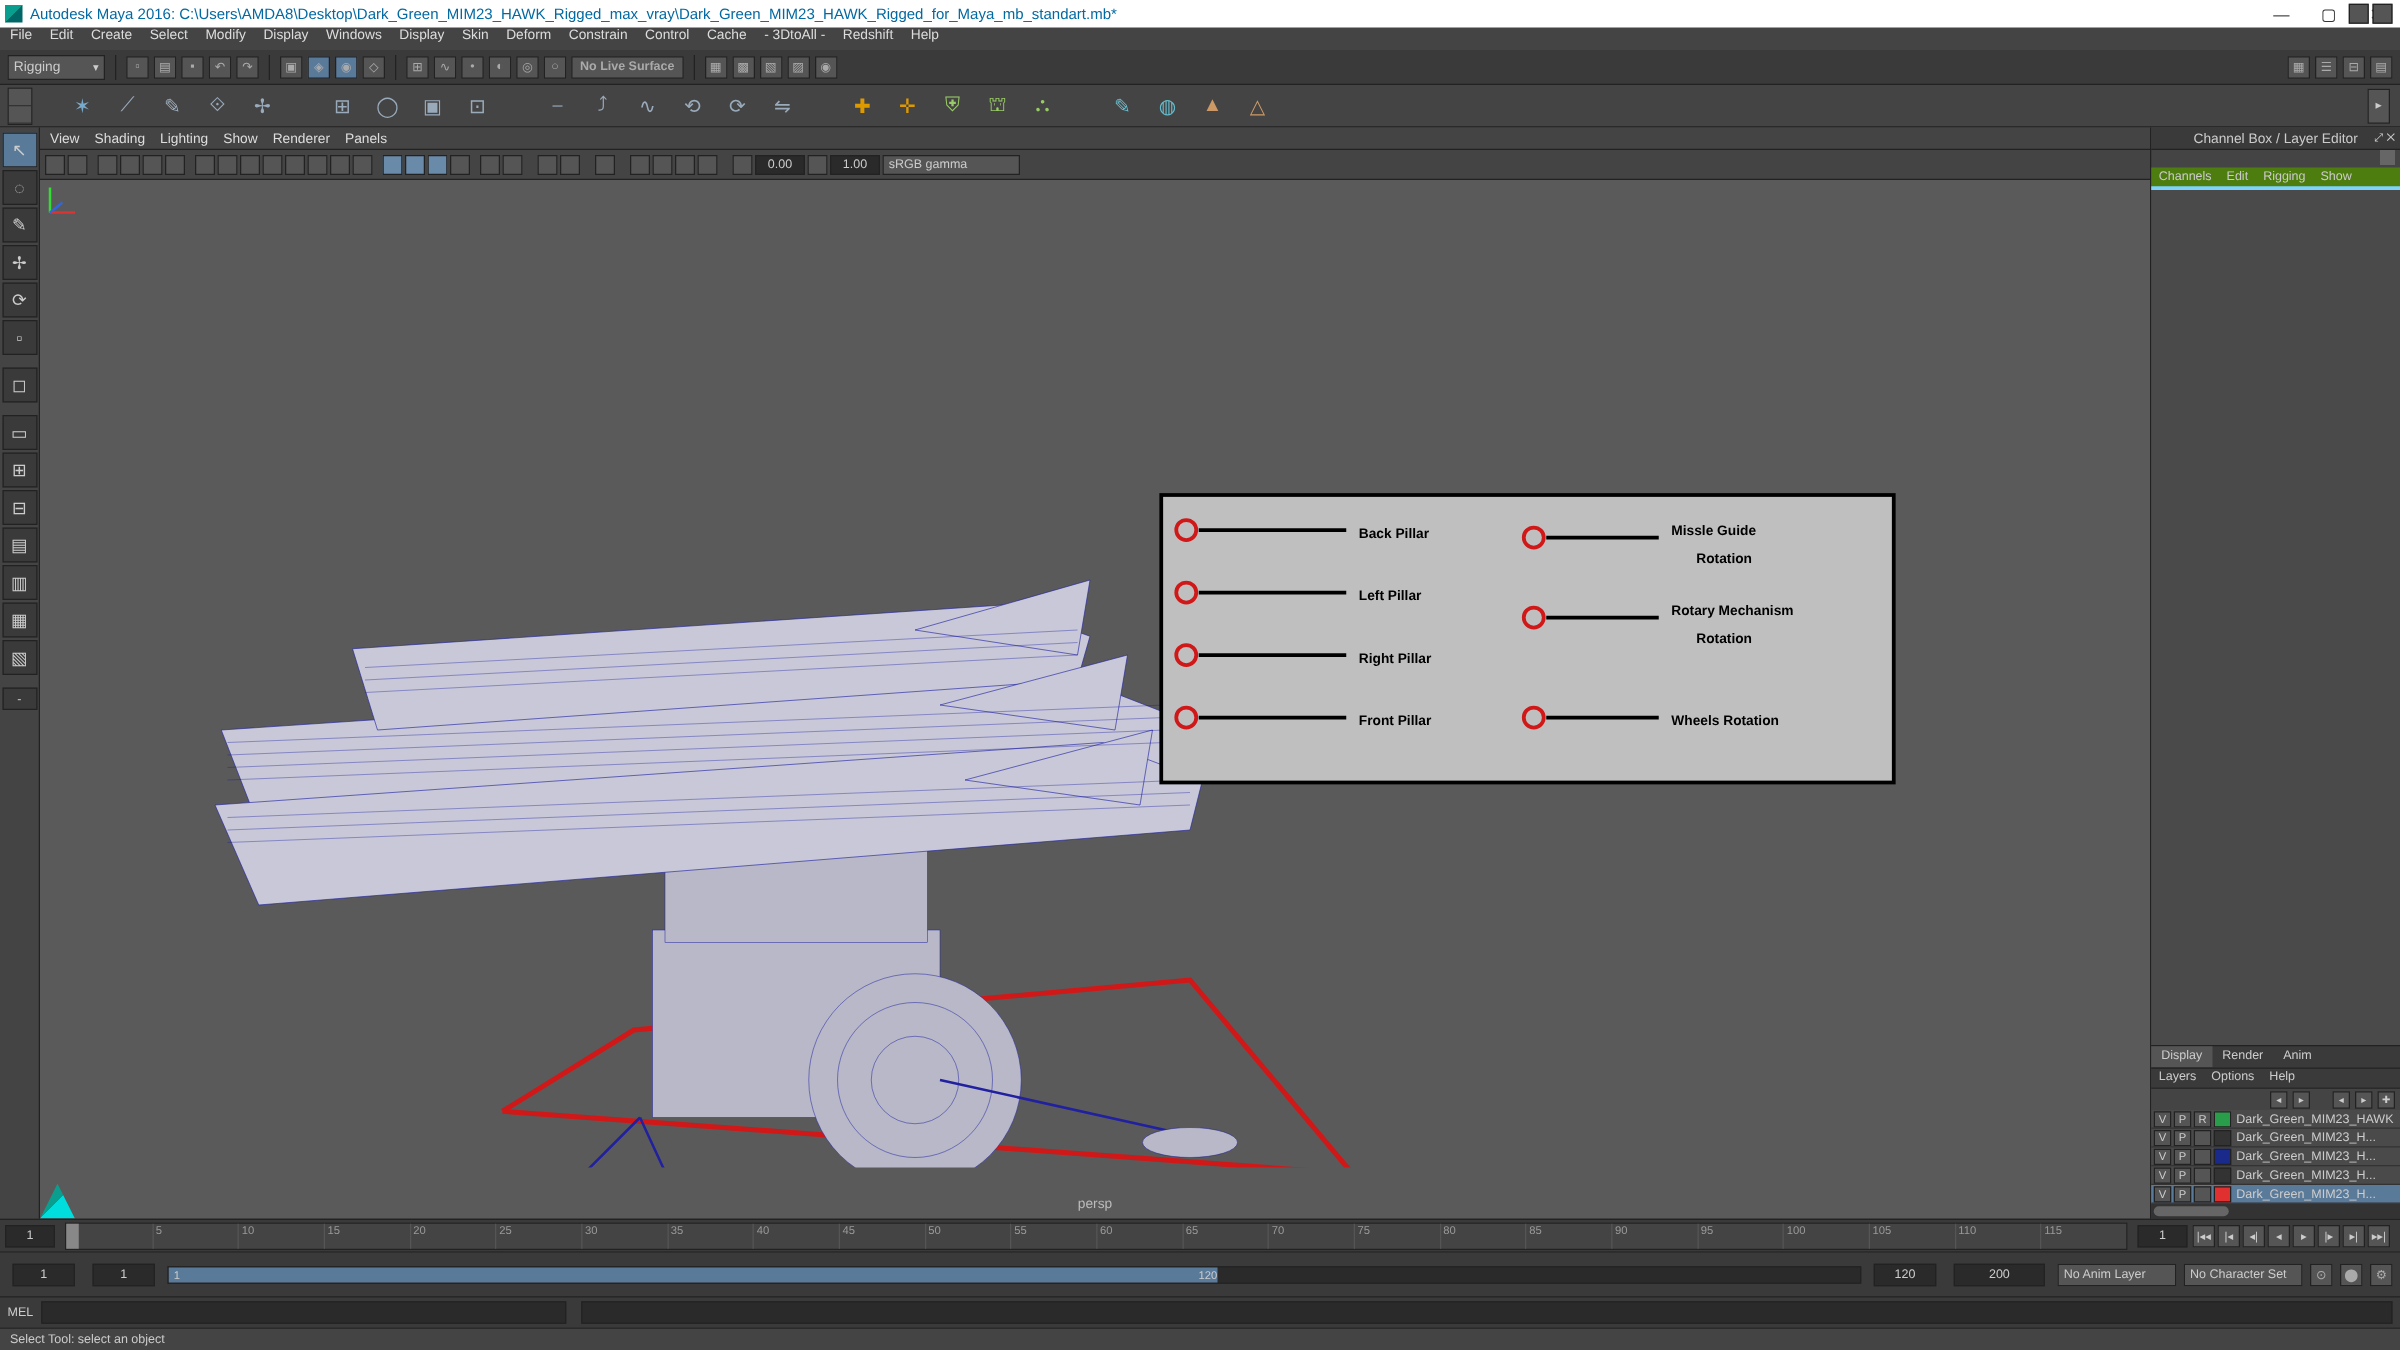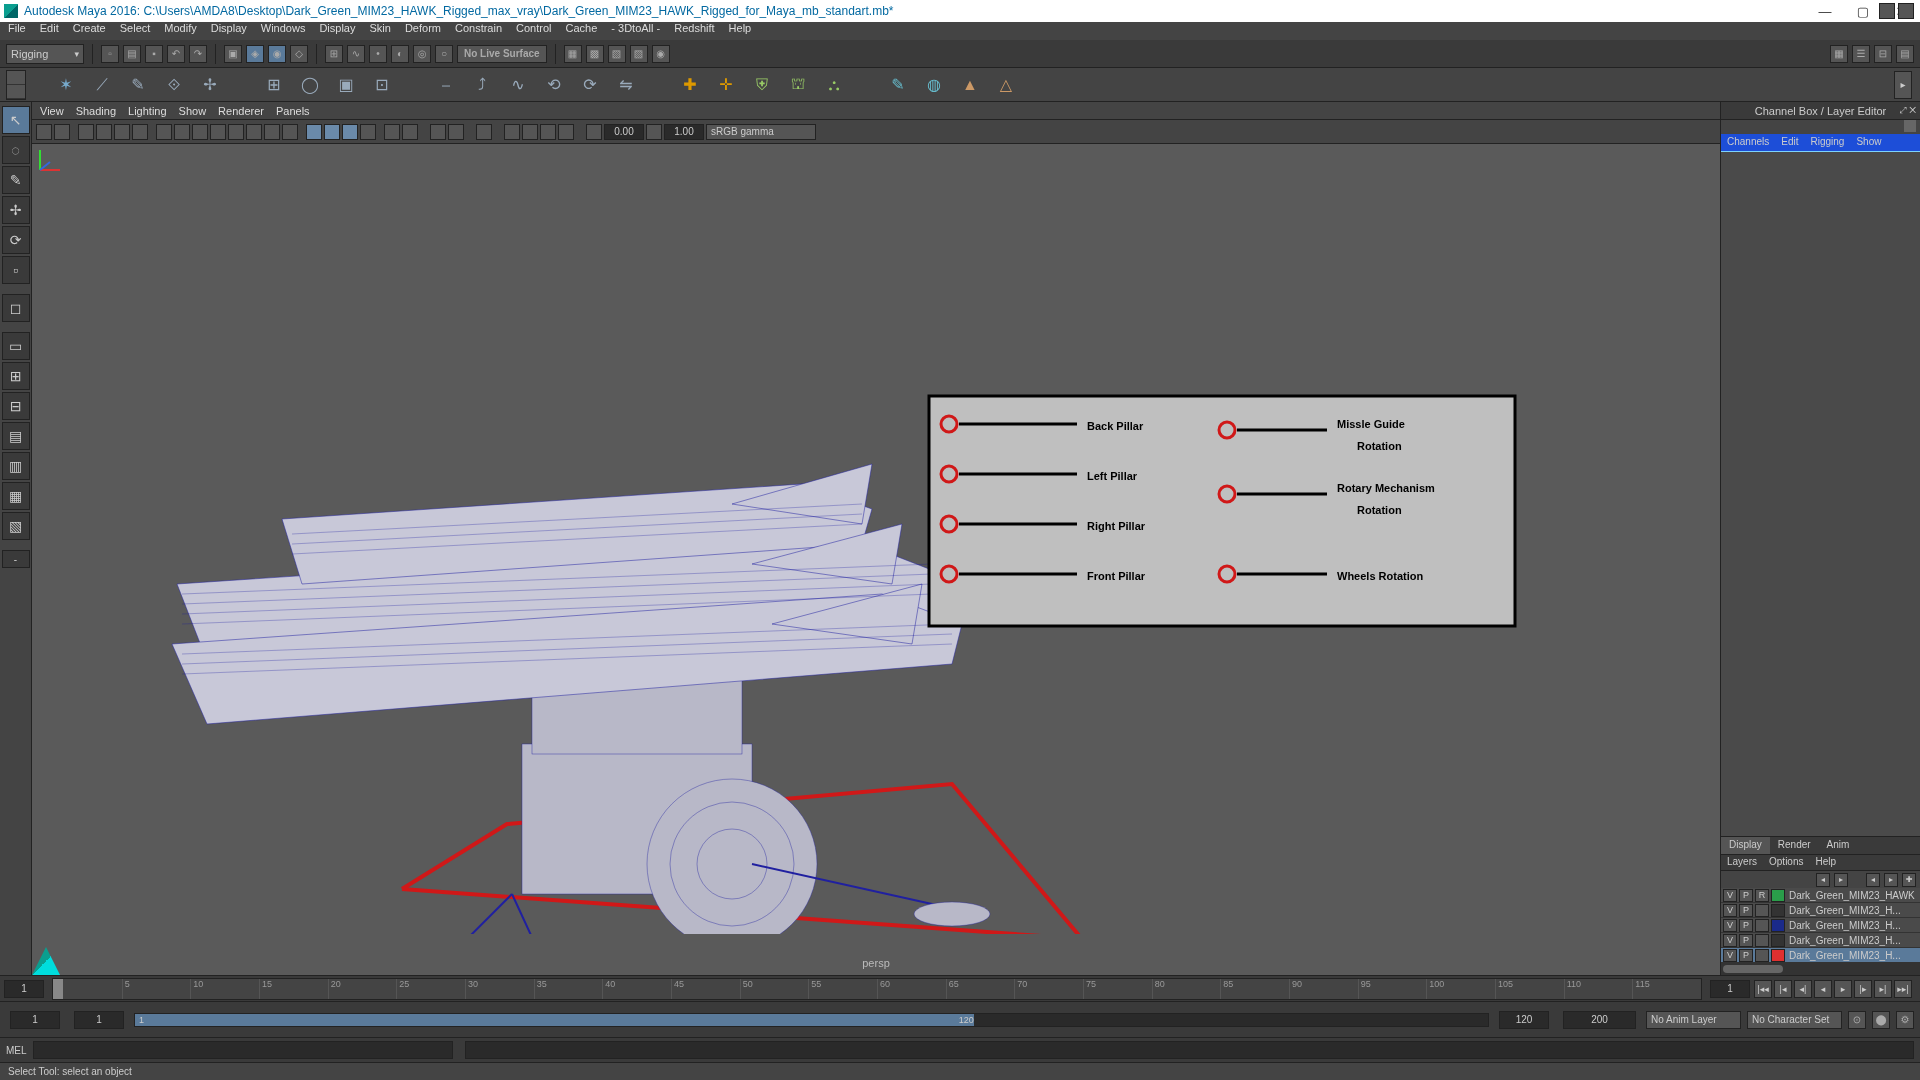--- a/index.html
+++ b/index.html
@@ -36,21 +36,21 @@
 .numin { width:40px; height:16px; background:#2a2a2a; border:1px solid #222; color:#ccc; font-size:10px; text-align:center; line-height:14px; }
 .gammacombo { width:110px; height:16px; background:#555; border:1px solid #222; font-size:10px; color:#ccc; padding:0 4px; line-height:14px;}
 .viewport { flex:1; background:#5a5a5a; position:relative; overflow:hidden; }
 .viewport svg { position:absolute; left:0; top:0; }
 .camlabel { position:absolute; left:50%; bottom:6px; transform:translateX(-50%); color:#bbb; font-size:11px; }
 .axis { position:absolute; left:12px; bottom:10px; width:30px; height:30px; }
 .mayalogo { position:absolute; left:0; bottom:0; width:28px; height:28px; background:linear-gradient(135deg,#0a9e8f 50%,#0dd 50%); clip-path:polygon(50% 0,100% 100%,0 100%); }
 .rightpanel { width:200px; background:#444; border-left:1px solid #222; display:flex; flex-direction:column; }
 .rp-title { height:18px; background:#3a3a3a; display:flex; align-items:center; justify-content:center; font-size:10px; border-bottom:1px solid #222; color:#bbb; position:relative;}
 .rp-title .pin{ position:absolute; right:4px; font-size:9px; }
-.rp-tabs { height:18px; display:flex; background:#1d4ed8; border-bottom:1px solid #7dd3fc; }
+.rp-tabs { height:18px; display:flex; background:#4d7c0f; border-bottom:3px solid #7dd3fc; }
 .rp-tabs div { padding:2px 6px; font-size:10px; color:#ccc; }
 .rp-body { flex:1; background:#4a4a4a; }
 .rp-bottomtabs { height:18px; display:flex; background:#3a3a3a; border-top:1px solid #222; }
 .rp-bottomtabs div { padding:2px 8px; font-size:10px; color:#ccc; }
 .rp-bottomtabs div.active { background:#555; }
 .layerbar { height:16px; display:flex; background:#3a3a3a; border-top:1px solid #222;}
 .layerbar div{ padding:1px 6px; font-size:10px; }
 .layerctrl { height:18px; background:#444; display:flex; justify-content:flex-end; align-items:center; gap:4px; padding:0 4px; border-top:1px solid #222;}
 .layerctrl .lb{width:14px;height:14px;background:#555;border:1px solid #222;font-size:8px;color:#ccc;text-align:center;line-height:12px;}
 .layerlist { background:#4a4a4a; }

